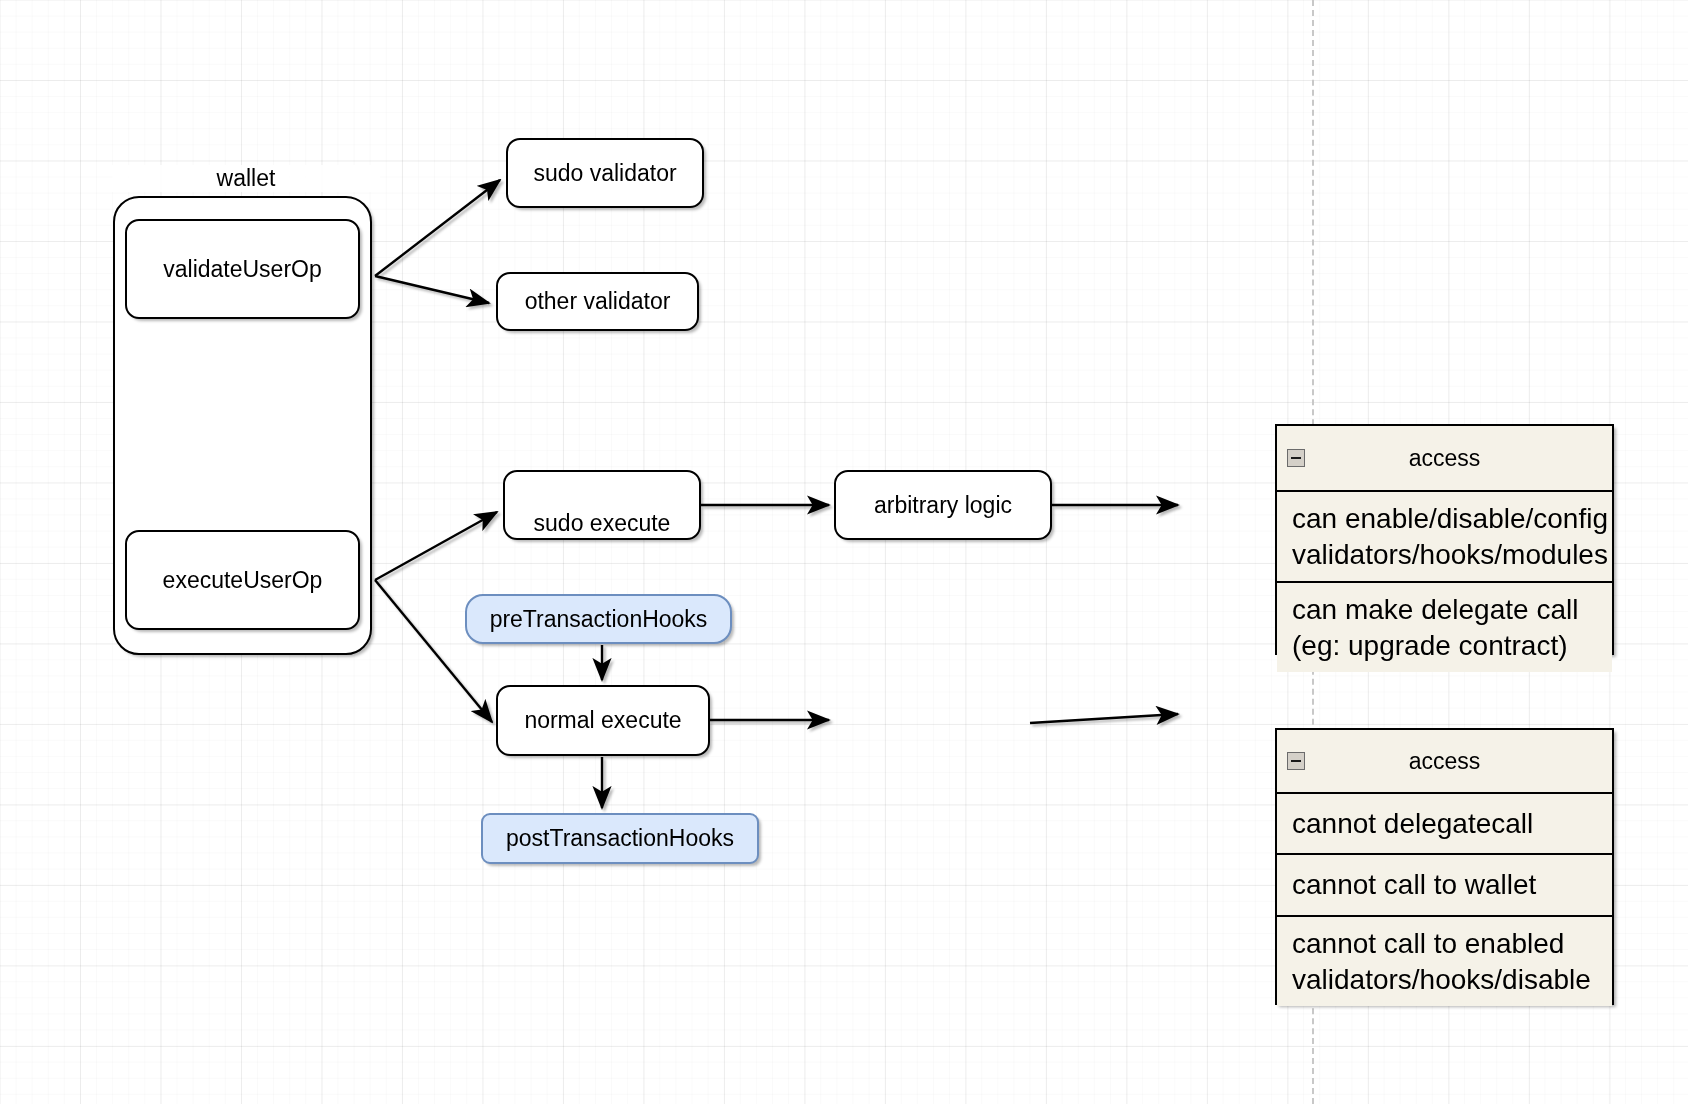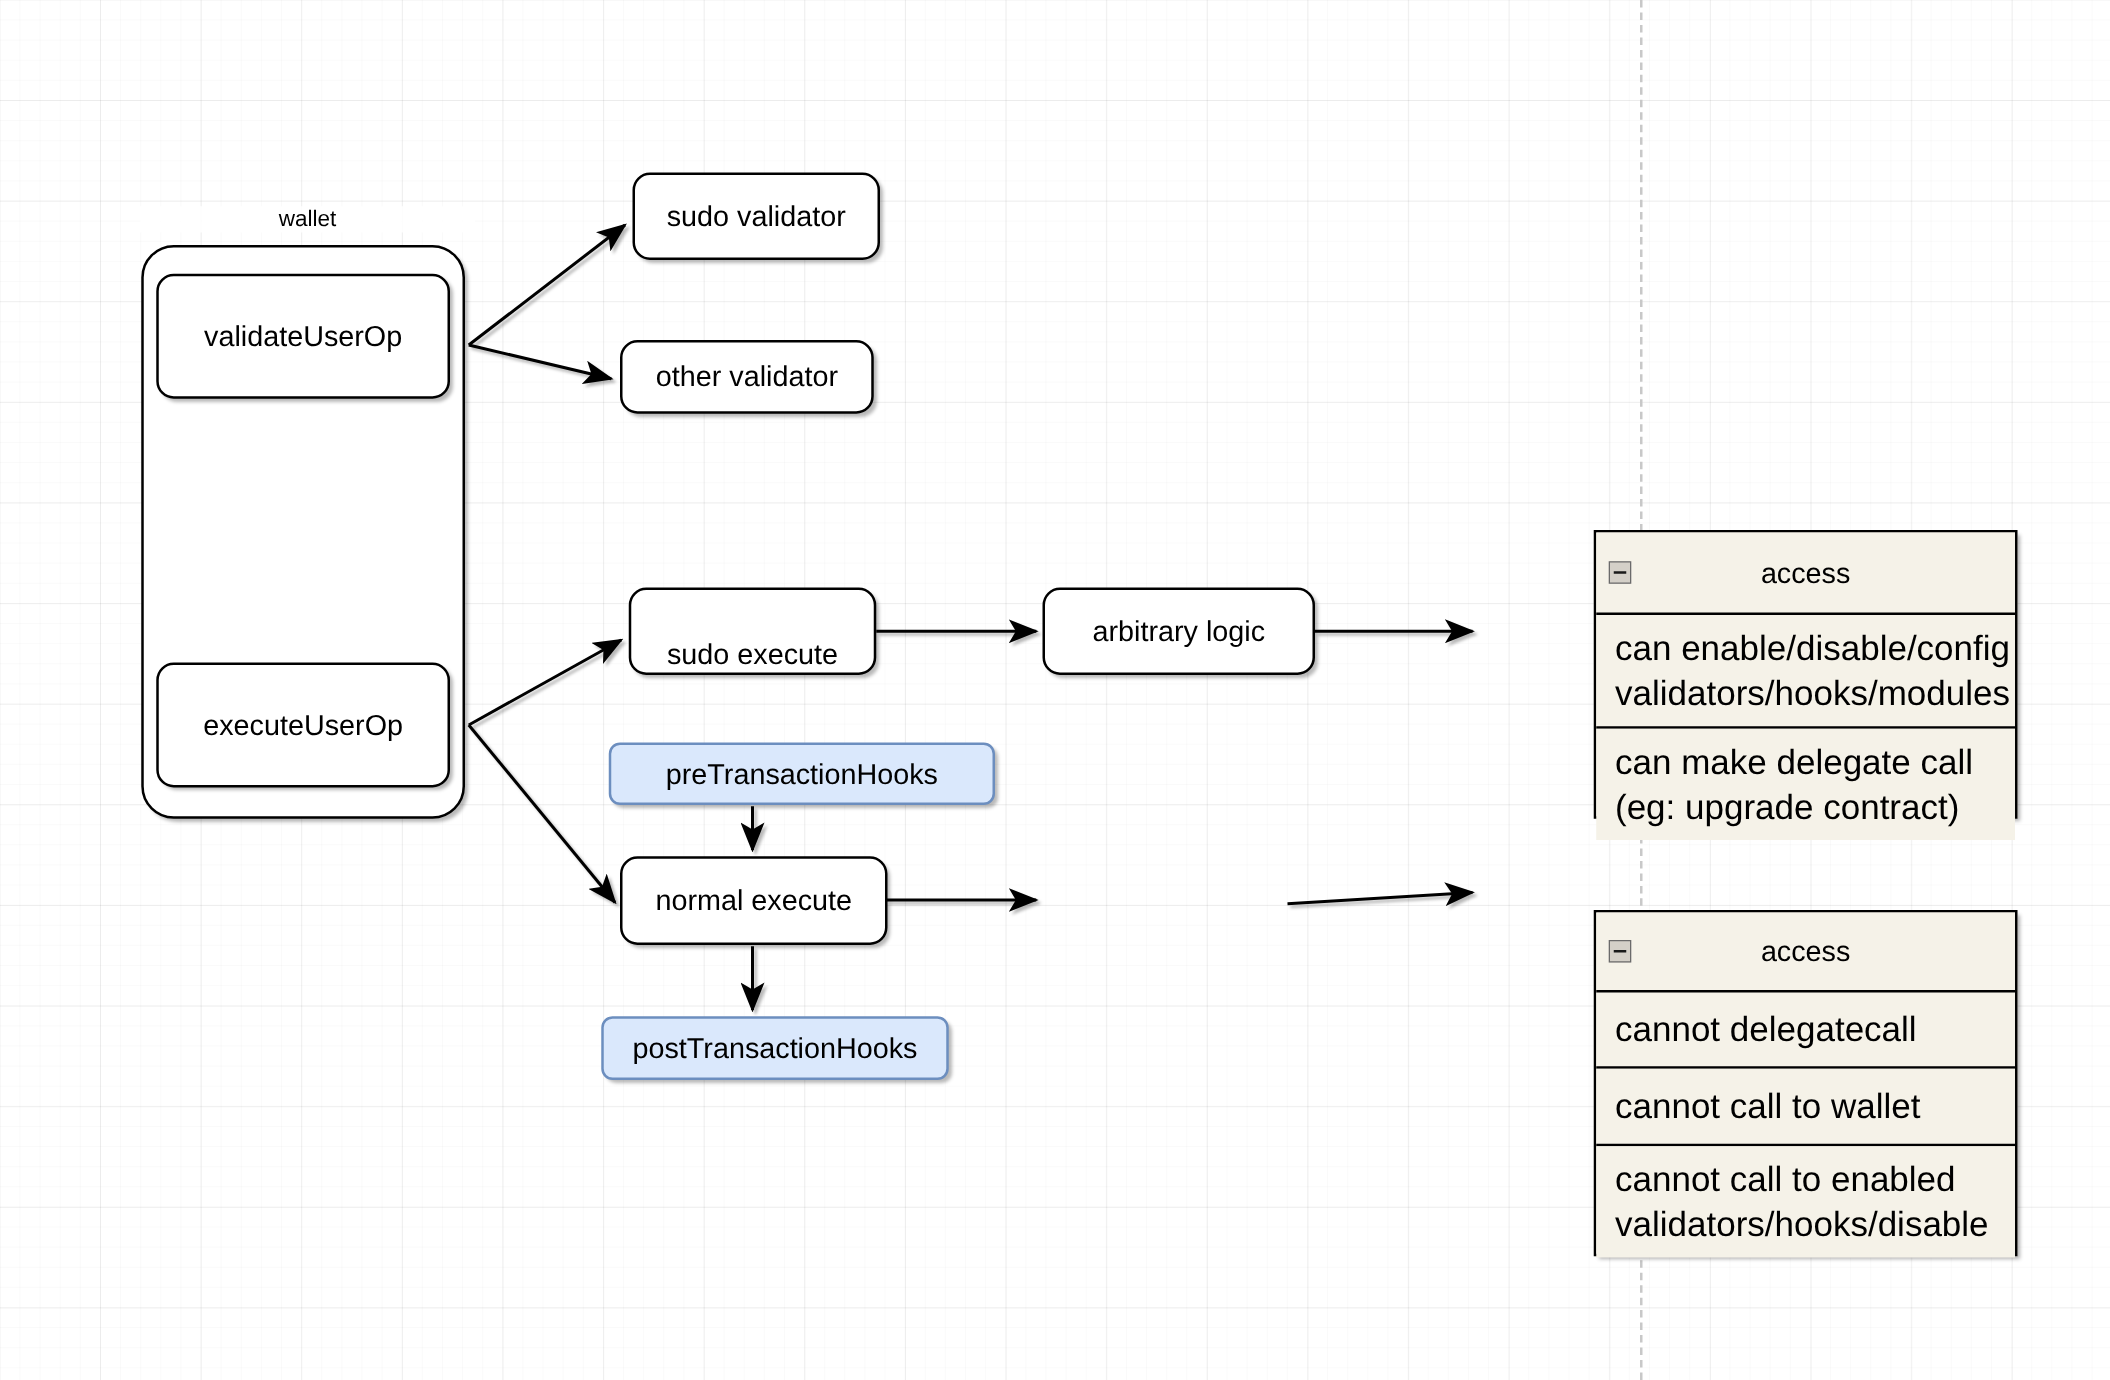--- a/index.html
+++ b/index.html
@@ -71,21 +71,21 @@
   .wallet-container {
     position: absolute;
     box-sizing: border-box;
     background: #ffffff;
     border: 2.6px solid #000000;
     border-radius: 26px;
     box-shadow: 3px 3px 3px -1px rgba(0,0,0,0.28);
   }
   .wallet-label {
     position: absolute;
-    font-size: 18px;
+    font-size: 23px;
     color: #000000;
     text-align: center;
     white-space: nowrap;
     background: rgba(255,255,255,0.85);
     padding: 0 5px;
   }
 
   
   .table-card {
     position: absolute;
@@ -194,21 +194,21 @@
   </div>
 
   <div class="node" style="left:503px; top:470px; width:198px; height:70px;align-items:flex-end;">
     <span>sudo execute</span>
   </div>
 
   <div class="node" style="left:834px; top:470px; width:218px; height:70px;">
     <span>arbitrary logic</span>
   </div>
 
-  <div class="node node-blue" style="left:487px; top:594px; width:309px; height:50px;">
+  <div class="node node-blue" style="left:465px; top:594px; width:267px; height:50px;border-radius:18px;">
     <span>preTransactionHooks</span>
   </div>
 
   <div class="node" style="left:496px; top:685px; width:214px; height:71px;">
     <span>normal execute</span>
   </div>
 
   <div class="node node-blue" style="left:481px; top:813px; width:278px; height:51px;">
     <span>postTransactionHooks</span>
   </div>

